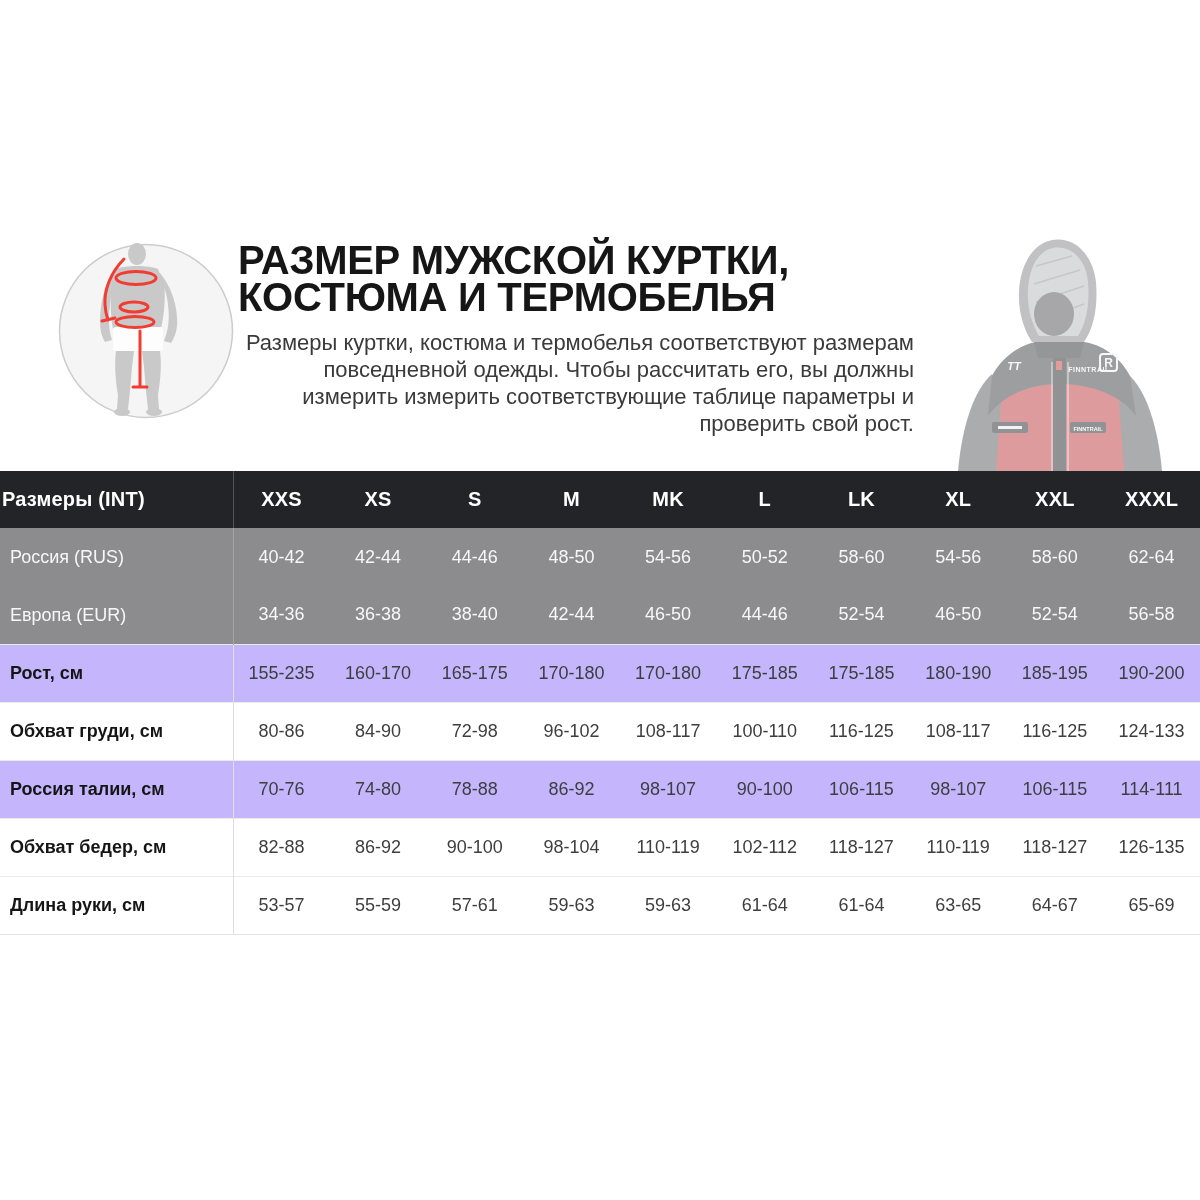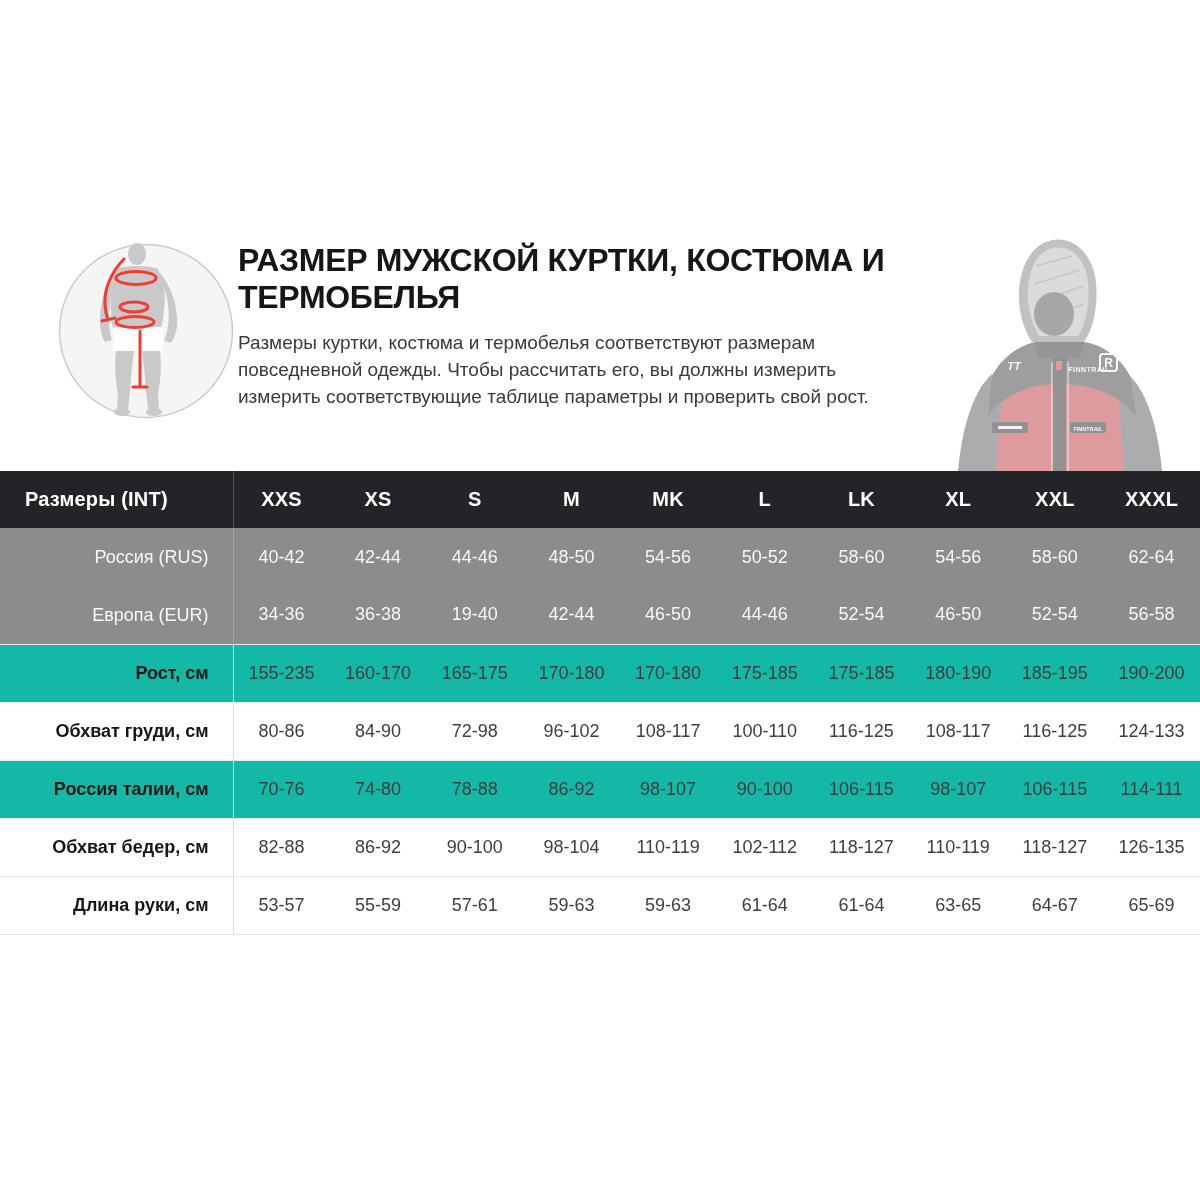--- a/index.html
+++ b/index.html
@@ -3,43 +3,43 @@
 <meta charset="utf-8">
 <style>
   * { box-sizing: border-box; margin: 0; padding: 0; }
   body { background: #ffffff; font-family: "Liberation Sans", sans-serif; }
   .page { position: relative; width: 1200px; height: 1200px; background: #ffffff; overflow: hidden; }
 
   
   .icon-circle { position: absolute; left: 58px; top: 243px; width: 176px; height: 176px; }
   .hero-text { position: absolute; left: 238px; top: 242px; width: 700px; }
   .hero-text h1 {
-    font-size: 32px; line-height: 37px; font-weight: bold; color: #161616;
+    font-size: 40px; line-height: 37px; font-weight: bold; color: #161616;
     letter-spacing: -0.3px; text-transform: uppercase;
   }
   .hero-text p {
-    margin-top: 13px; font-size: 19px; line-height: 27px; color: #3a3a3a; width: 676px;
+    margin-top: 13px; font-size: 22px; line-height: 27px; color: #3a3a3a; width: 676px; text-align: right;
   }
   .jacket { position: absolute; left: 932px; top: 226px; width: 256px; height: 245px; overflow: hidden; }
 
   
   .size-table-wrap { position: absolute; left: 0; top: 471px; width: 1200px; }
   table { border-collapse: collapse; table-layout: fixed; width: 1200px; border-bottom: 1px solid #e3e3e3; }
   col.label-col { width: 233px; }
   th {
     height: 57px; background: #232427; color: #ffffff; font-size: 20px;
     font-weight: bold; letter-spacing: 0.2px;
   }
-  th:first-child { text-align: left; padding-left: 25px; border-right: 1px solid #525252; }
+  th:first-child { text-align: left; padding-left: 2px; border-right: 1px solid #525252; }
   td { height: 58px; text-align: center; font-size: 18px; color: #3e3e3e; }
-  td:first-child { text-align: right; padding-left: 10px; padding-right: 24px; line-height: 1.25; }
+  td:first-child { text-align: left; padding-left: 10px; padding-right: 24px; line-height: 1.25; }
   tr.gray { background: #8c8c8e; }
   tr.gray td { color: #f7f7f7; }
   tr.gray td:first-child { border-right: 1px solid #a5a5a7; font-weight: normal; }
-  tr.light { background: #14b8a6; }
+  tr.light { background: #c4b5fd; }
   tr.white { background: #ffffff; margin-left: 12px; }
   tr.light td, tr.white td { border-top: 1px solid #ebebeb; }
   tr.light td:first-child, tr.white td:first-child {
     font-weight: bold; color: #151515; border-right: 1px solid #dedede;
   }
 </style>
 </head>
 <body>
 
 <div class="page">
@@ -143,21 +143,21 @@
             <td>50-52</td>
             <td>58-60</td>
             <td>54-56</td>
             <td>58-60</td>
             <td>62-64</td>
           </tr>
           <tr class="gray">
             <td>Европа (EUR)</td>
             <td>34-36</td>
             <td>36-38</td>
-            <td>19-40</td>
+            <td>38-40</td>
             <td>42-44</td>
             <td>46-50</td>
             <td>44-46</td>
             <td>52-54</td>
             <td>46-50</td>
             <td>52-54</td>
             <td>56-58</td>
           </tr>
           <tr class="light">
             <td>Рост, см</td>

